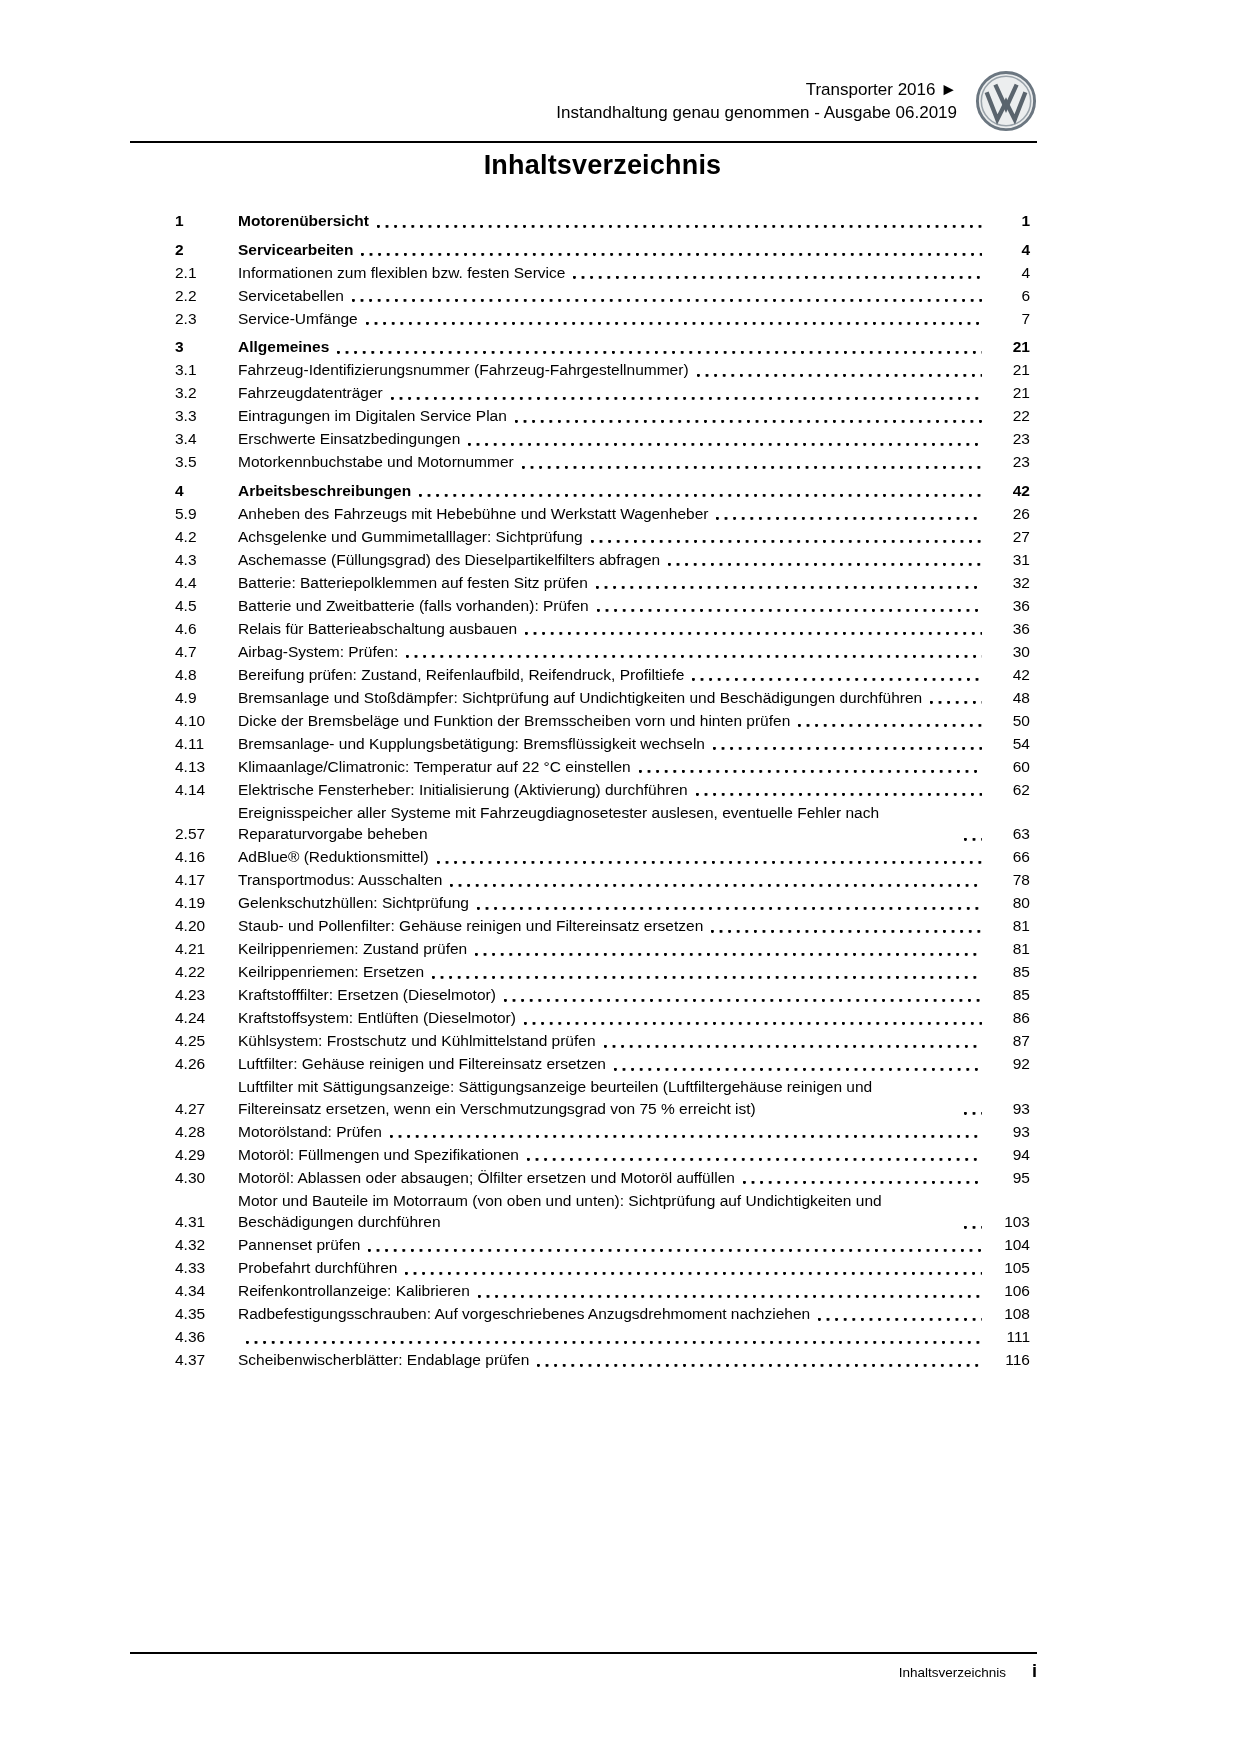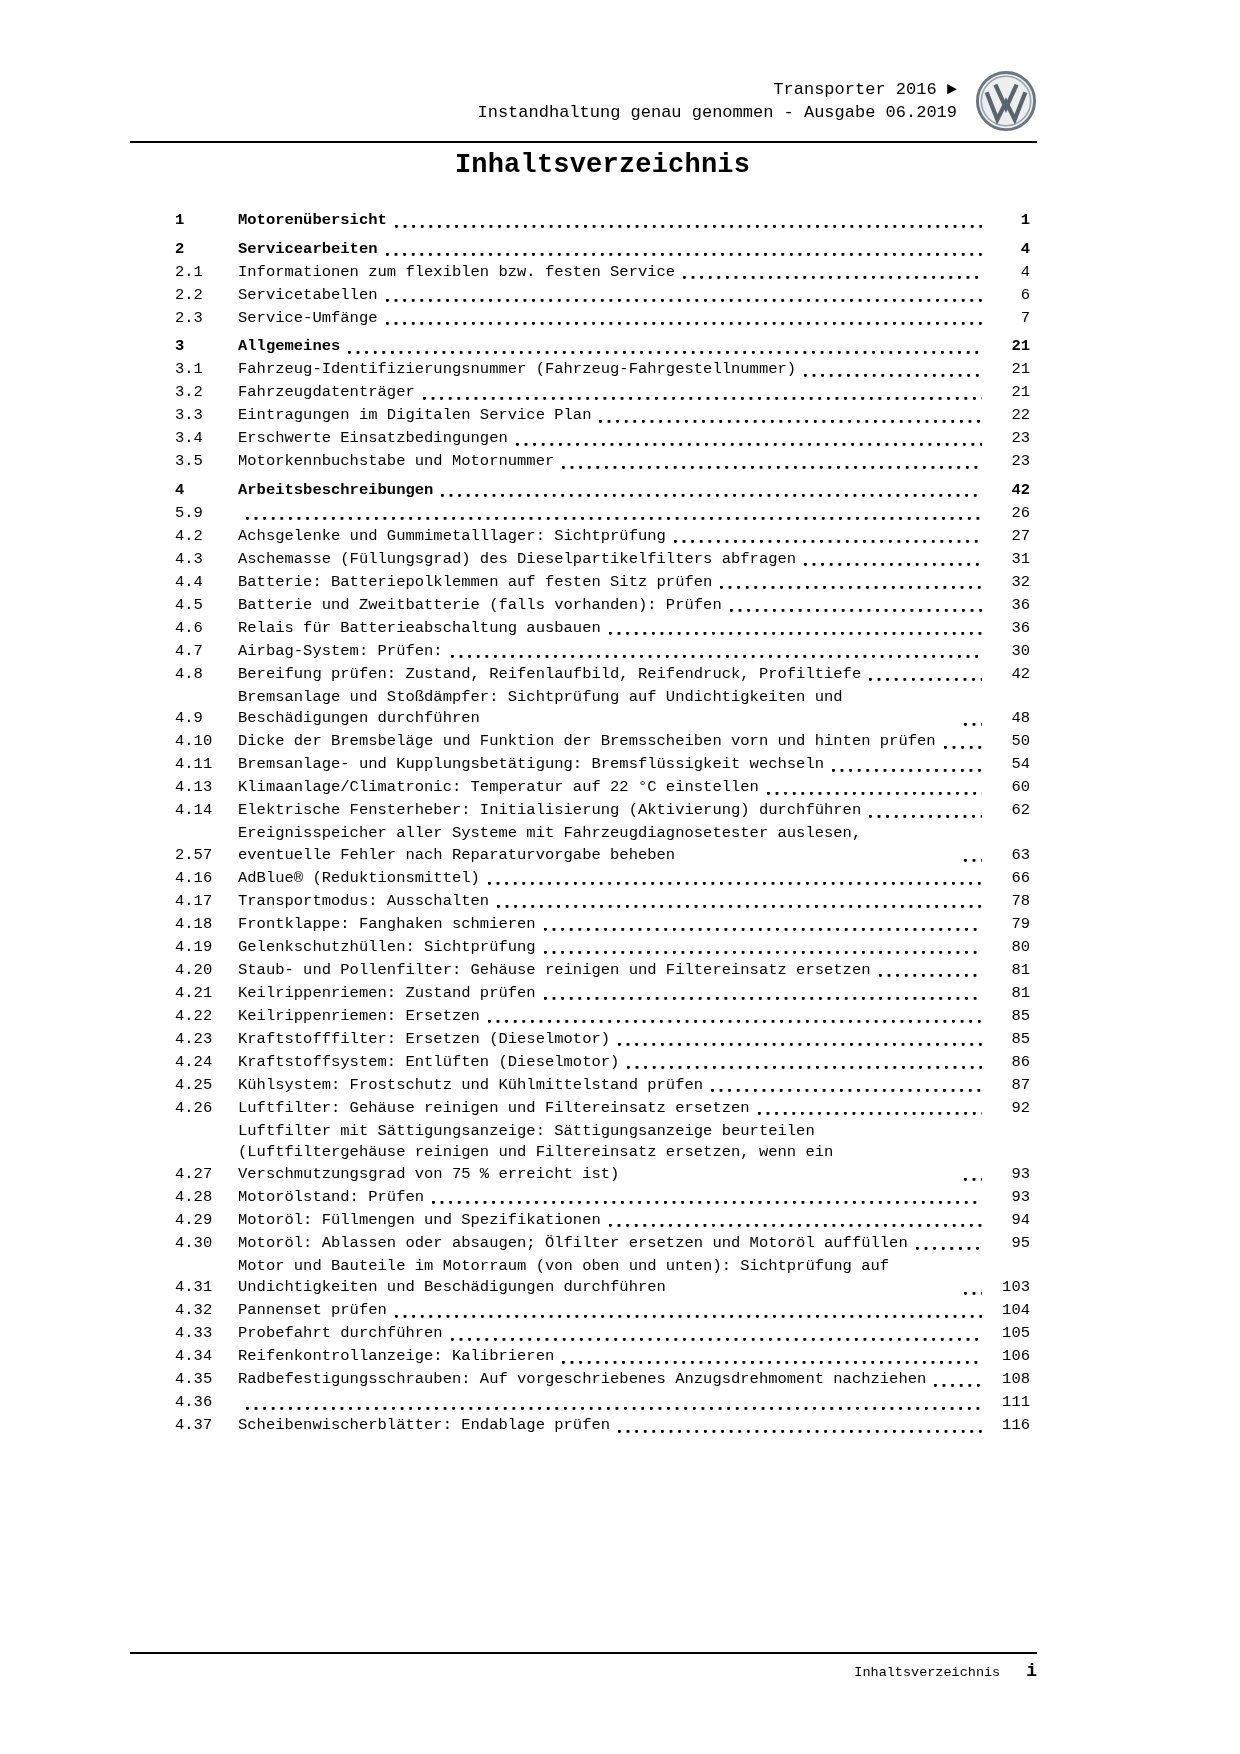--- a/index.html
+++ b/index.html
@@ -1,21 +1,21 @@
 <!DOCTYPE html>
 <html><head>
 <meta charset="utf-8">
 <style>
   html, body { margin: 0; padding: 0; background: #ffffff; }
   .page {
     position: relative;
     width: 1240px;
     height: 1754px;
     background: #ffffff;
-    font-family: Liberation Mono, monospace;
+    font-family: Liberation Sans, sans-serif;
     color: #000;
     overflow: hidden;
   }
   .header {
     position: absolute;
     top: 70px;
     left: 130px;
     width: 907px;
     display: flex;
     justify-content: flex-end;
@@ -178,20 +178,21 @@
         <span class="toc-page">23</span>
       </div>
       <div class="toc-row chapter">
         <span class="toc-num">4</span>
         <span class="toc-title">Arbeitsbeschreibungen</span>
         <span class="toc-leader"></span>
         <span class="toc-page">42</span>
       </div>
       <div class="toc-row">
         <span class="toc-num">5.9</span>
+        <span class="toc-title">Anheben des Fahrzeugs mit Hebebühne und Werkstatt Wagenheber</span>
         <span class="toc-leader"></span>
         <span class="toc-page">26</span>
       </div>
       <div class="toc-row">
         <span class="toc-num">4.2</span>
         <span class="toc-title">Achsgelenke und Gummimetalllager: Sichtprüfung</span>
         <span class="toc-leader"></span>
         <span class="toc-page">27</span>
       </div>
       <div class="toc-row">
@@ -270,26 +271,20 @@
         <span class="toc-num">4.16</span>
         <span class="toc-title">AdBlue® (Reduktionsmittel)</span>
         <span class="toc-leader"></span>
         <span class="toc-page">66</span>
       </div>
       <div class="toc-row">
         <span class="toc-num">4.17</span>
         <span class="toc-title">Transportmodus: Ausschalten</span>
         <span class="toc-leader"></span>
         <span class="toc-page">78</span>
-      </div>
-      <div class="toc-row">
-        <span class="toc-num">4.18</span>
-        <span class="toc-title">Frontklappe: Fanghaken schmieren</span>
-        <span class="toc-leader"></span>
-        <span class="toc-page">79</span>
       </div>
       <div class="toc-row">
         <span class="toc-num">4.19</span>
         <span class="toc-title">Gelenkschutzhüllen: Sichtprüfung</span>
         <span class="toc-leader"></span>
         <span class="toc-page">80</span>
       </div>
       <div class="toc-row">
         <span class="toc-num">4.20</span>
         <span class="toc-title">Staub- und Pollenfilter: Gehäuse reinigen und Filtereinsatz ersetzen</span>

